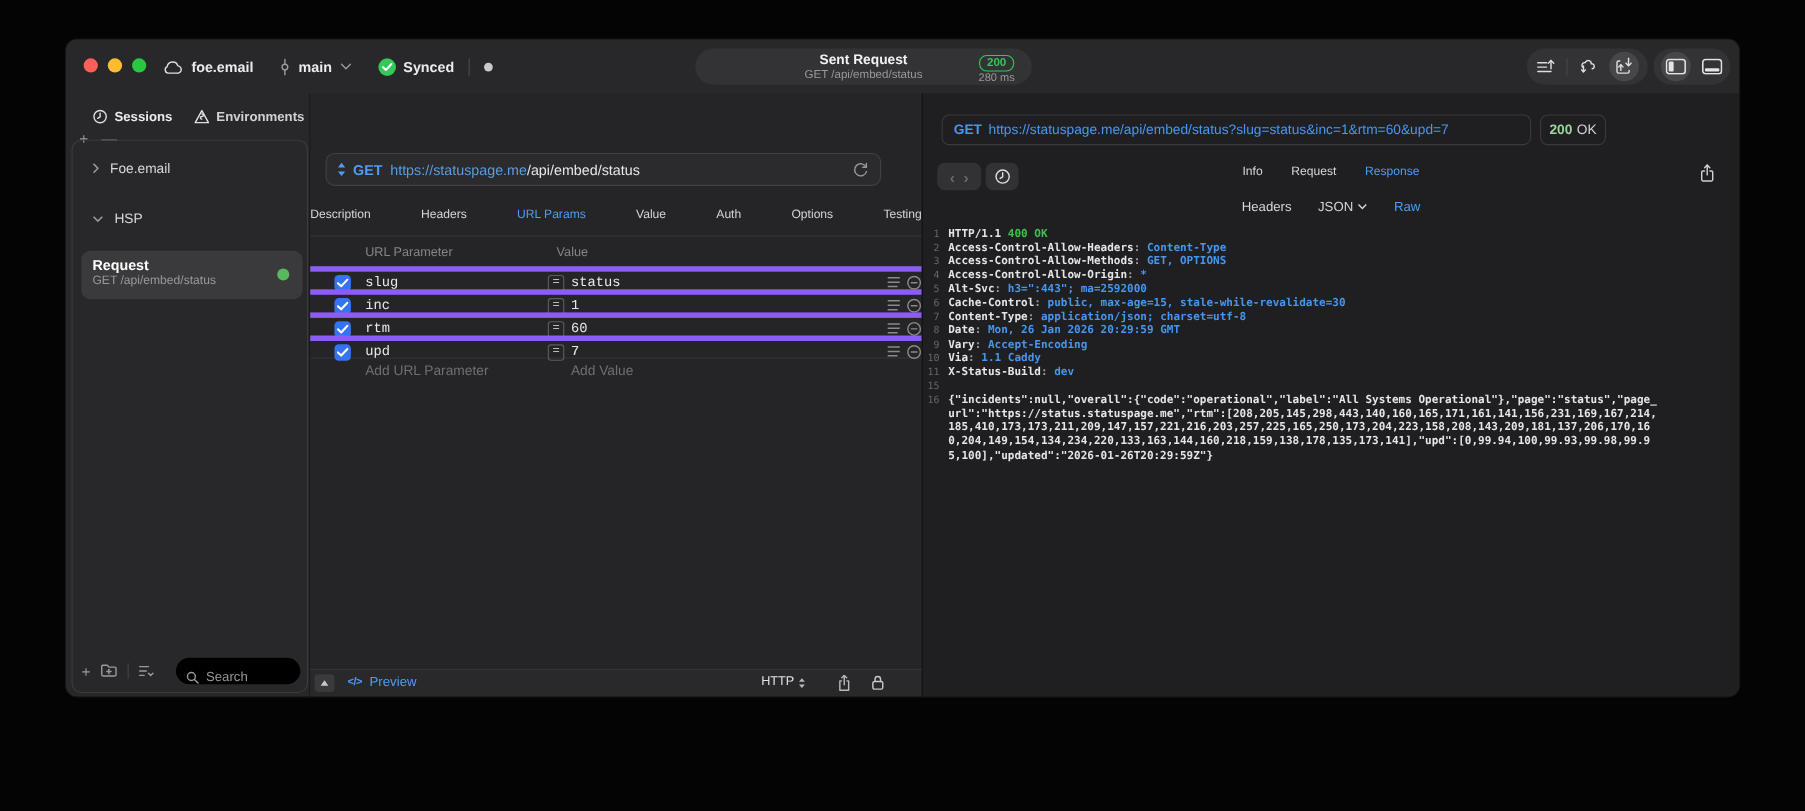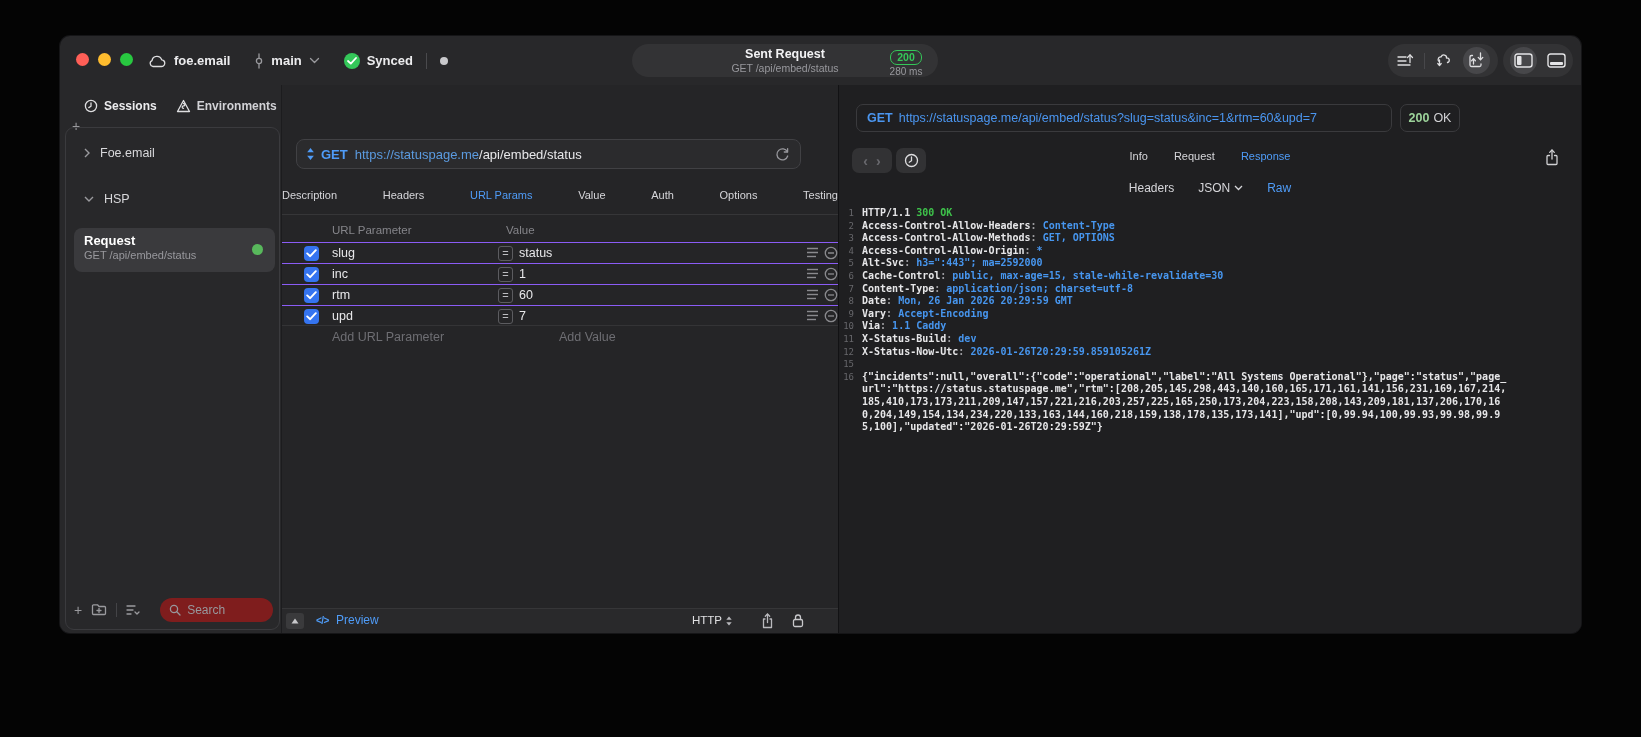--- a/index.html
+++ b/index.html
@@ -37,48 +37,48 @@
   .sb-tab { display:flex; align-items:center; gap:6px; font-size:12px; font-weight:700; color:#ececee; }
   .sb-tab.dim { color:#d2d2d6; }
   .sb-plusminus { position:absolute; top:33px; left:12px; display:flex; gap:12px; color:#9a9a9e; font-size:14px; }
   .sb-panel { position:absolute; left:5px; top:42px; width:215px; height:503px; border:1px solid #3b3b3e; border-radius:9px; }
   .tree-item { position:absolute; left:18px; display:flex; align-items:center; gap:10px; font-size:12.5px; color:#d8d8db; }
   .req-card { position:absolute; left:8px; right:4px; top:100px; height:44px; background:#3a3a3d; border-radius:8px; padding:5px 10px; }
   .req-card .t { font-size:13px; font-weight:700; color:#fff; }
   .req-card .s { font-size:11px; color:#98989d; margin-top:1px; }
   .gdot { position:absolute; right:12px; top:16px; width:11px; height:11px; border-radius:50%; background:#58b85c; }
   .sb-bottom { position:absolute; left:8px; right:6px; bottom:7px; height:25px; display:flex; align-items:center; gap:9px; }
-  .search-pill { flex:1; margin-left:10px; height:24px; border-radius:12px; background:#7f1d1d; display:flex; align-items:center; gap:6px; padding:0 9px; color:#98989d; font-size:12px; }
+  .search-pill { flex:1; margin-left:10px; height:24px; border-radius:12px; background:#000000; display:flex; align-items:flex-end; gap:6px; padding:0 9px; color:#98989d; font-size:12px; }
 
   
   .mid { position:absolute; top:49px; left:221px; width:557px; bottom:0; background:#252527; border-left:1px solid #1c1c1e; }
   .urlbar { position:absolute; left:14px; top:54px; width:505px; height:30px; background:#2b2b2d;
             border:1px solid #414144; border-radius:8px; display:flex; align-items:center; padding:0 10px; gap:7px; }
   .method { color:#4f9cf8; font-weight:700; font-size:13px; }
   .u-host { color:#5b9be0; font-size:13px; }
   .u-path { color:#e8e8ea; font-size:13px; }
   .urlbar .refresh { margin-left:auto; }
   .mid-tabs { position:absolute; top:104px; left:0; right:0; height:24px; display:flex; justify-content:space-between; gap:27px; }
   .tab { font-size:11px; color:#d6d6da; cursor:default; }
   .tab.active { color:#4f9cf8; }
   .mid-div { position:absolute; top:129px; left:0; right:0; height:1px; background:#363638; }
   .thead { position:absolute; top:136px; left:0; right:0; height:21px; font-size:11.5px; color:#85858a; }
   .thead .c1 { position:absolute; left:50px; top:3px; } .thead .c2 { position:absolute; left:224px; top:3px; }
   .prows { position:absolute; top:157px; left:0; right:0; }
-  .prow { position:relative; height:21px; border-top:1px solid #8b5cf6; font-size:12.5px; }
+  .prow { position:relative; height:21px; border-top:5px solid #8b5cf6; font-size:12.5px;font-family:Liberation Mono, monospace; }
   .prow:last-child { border-bottom:1px solid #343436; }
   .pcheck { position:absolute; left:22px; top:3px; width:15px; height:15px; border-radius:4px; background:#3574f0;
             display:flex; align-items:center; justify-content:center; }
   .pname { position:absolute; left:50px; top:3px; color:#e8e8ea; }
   .peq { position:absolute; left:216px; top:3px; width:15px; height:15px; border:1px solid #5c5c60; border-radius:3px;
          color:#bcbcc0; font-size:11px; text-align:center; line-height:13px; }
   .pval { position:absolute; left:237px; top:3px; color:#e8e8ea; }
   .pham { position:absolute; left:524px; top:4px; } .pminus { position:absolute; left:542px; top:3px; }
   .addrow { position:absolute; top:242px; left:0; right:0; height:21px; font-size:12.5px; color:#6e6e73; }
-  .addrow .a1 { position:absolute; left:50px; top:3px; } .addrow .a2 { position:absolute; left:237px; top:3px;margin-left:40px; }
+  .addrow .a1 { position:absolute; left:50px; top:3px; } .addrow .a2 { position:absolute; left:237px; top:3px; }
   .mid-footer { position:absolute; left:0; right:0; bottom:0; height:25px; background:#29292b; border-top:1px solid #363638; }
   .collapse-btn { position:absolute; left:4px; top:4px; width:18px; height:16px; background:#3a3a3c; border-radius:3px;
                   display:flex; align-items:center; justify-content:center; }
   .preview { position:absolute; left:34px; top:4px; display:flex; align-items:center; gap:7px; color:#4f9cf8; font-size:12px; }
   .code-glyph { font-size:10px; font-weight:700; letter-spacing:-0.5px; }
   .proto { position:absolute; right:106px; top:5px; display:flex; align-items:flex-end; gap:4px; font-size:11.5px; color:#e0e0e2; }
   .f-share { position:absolute; right:64px; top:4px; } .f-lock { position:absolute; right:34px; top:4px; }
 
   
   .right { position:absolute; top:49px; left:778px; right:0; bottom:0; background:#1f1f21; border-left:1px solid #121214; }
@@ -458,21 +458,21 @@
           <span class="tab subtab">Headers</span>
           <span class="tab subtab">JSON<svg width="9" height="6" viewBox="0 0 9 6" class="chev">
               <polyline points="1,1 4.5,4.5 8,1" stroke="#d6d6da" fill="none" stroke-width="1.3"></polyline>
             </svg></span>
           <span class="tab active subtab">Raw</span>
         </div>
 
     <div class="code">
           <div class="cline">
             <span class="lnum">1</span>
-            <span class="ltext"><span class="k">HTTP/1.1 </span><span class="g2">300 OK</span></span>
+            <span class="ltext"><span class="k">HTTP/1.1 </span><span class="g2">400 OK</span></span>
           </div>
           <div class="cline">
             <span class="lnum">2</span>
             <span class="ltext"><span class="k">Access-Control-Allow-Headers</span><span class="col">: </span><span class="v">Content-Type</span></span>
           </div>
           <div class="cline">
             <span class="lnum">3</span>
             <span class="ltext"><span class="k">Access-Control-Allow-Methods</span><span class="col">: </span><span class="v">GET, OPTIONS</span></span>
           </div>
           <div class="cline">
@@ -501,24 +501,20 @@
           </div>
           <div class="cline">
             <span class="lnum">10</span>
             <span class="ltext"><span class="k">Via</span><span class="col">: </span><span class="v">1.1 Caddy</span></span>
           </div>
           <div class="cline">
             <span class="lnum">11</span>
             <span class="ltext"><span class="k">X-Status-Build</span><span class="col">: </span><span class="v">dev</span></span>
           </div>
           <div class="cline">
-            <span class="lnum">12</span>
-            <span class="ltext"><span class="k">X-Status-Now-Utc</span><span class="col">: </span><span class="v">2026-01-26T20:29:59.859105261Z</span></span>
-          </div>
-          <div class="cline">
             <span class="lnum">15</span>
           </div>
           <div class="cline">
             <span class="lnum">16</span>
             <div class="jbody">{"incidents":null,"overall":{"code":"operational","label":"All Systems Operational"},"page":"status","page_url":"https://status.statuspage.me","rtm":[208,205,145,298,443,140,160,165,171,161,141,156,231,169,167,214,185,410,173,173,211,209,147,157,221,216,203,257,225,165,250,173,204,223,158,208,143,209,181,137,206,170,160,204,149,154,134,234,220,133,163,144,160,218,159,138,178,135,173,141],"upd":[0,99.94,100,99.93,99.98,99.95,100],"updated":"2026-01-26T20:29:59Z"}</div>
           </div>
         </div>
   </div>
 
 </div>

